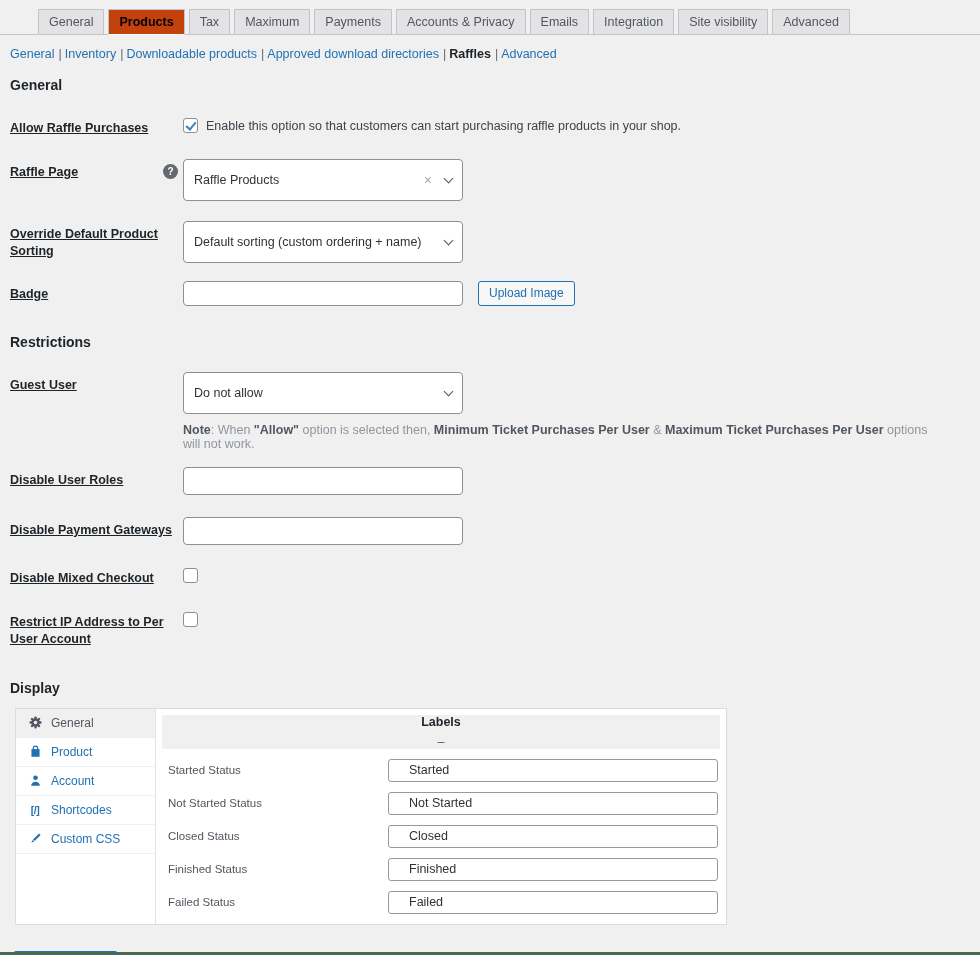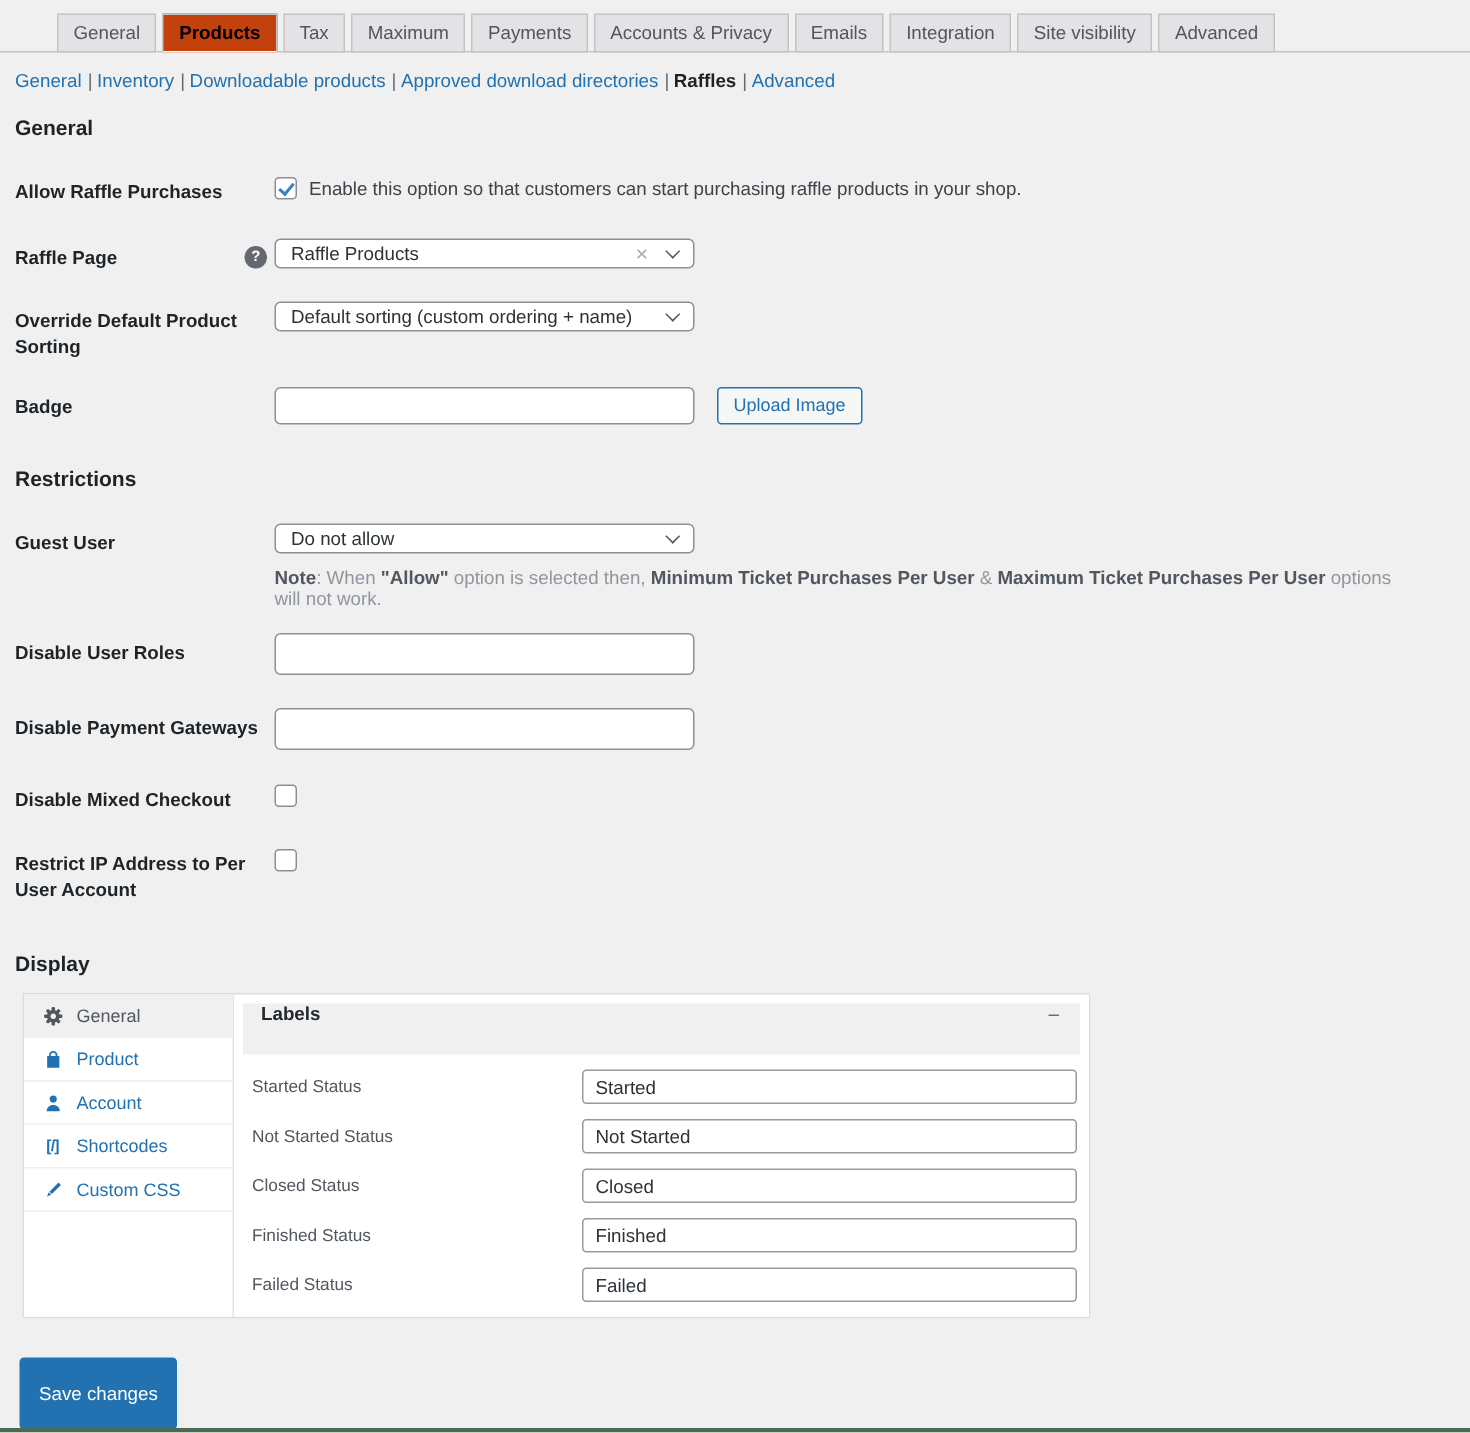--- a/index.html
+++ b/index.html
@@ -23,29 +23,29 @@
   
   .subnav { padding:12px 10px 0 10px; font-size:12.5px; color:#646970; }
   .subnav a { color:#2271b1; text-decoration:none; cursor:pointer; }
   .subnav .current { color:#1d2327; font-weight:bold; }
   .subnav .sep { color:#646970; margin:0 3px 0 4px; }
   
   h2.section { font-size:14px; font-weight:bold; color:#1d2327; margin:16px 0 0 10px; }
   h2.mt { margin-top:28px; }
   
   .row { display:flex; margin-left:10px; }
-  .row .lbl { width:173px; flex-shrink:0; font-weight:bold; color:#1d2327; font-size:12.5px; line-height:1.35; padding-top:5px; }
+  .row .lbl { width:173px; flex-shrink:0; font-weight:bold; color:#1d2327; font-size:12.5px; line-height:1.35; padding-top:5px;text-decoration:underline; }
   .ctrl { position:relative; display:flex; align-items:flex-start; }
   .ctrl-col { position:relative; }
   
   .cb { width:15px; height:15px; background:#fff; border:1px solid #8c8f94; border-radius:3px; position:relative; margin-top:3px; cursor:pointer; flex-shrink:0; }
   .cb.checked::after { content:""; position:absolute; left:4px; top:0.5px; width:4px; height:8px; border:solid #3582c4; border-width:0 2px 2px 0; transform:rotate(40deg); }
   .cb-text { margin:4px 0 0 8px; color:#3c434a; font-size:12.5px; }
   
-  .sel { width:280px; height:20px; background:#fff; border:1px solid #8c8f94; border-radius:4px;
+  .sel { width:280px; height:42px; background:#fff; border:1px solid #8c8f94; border-radius:4px;
          display:flex; align-items:center; padding:0 10px; color:#2c3338; font-size:12.5px; cursor:pointer; }
   .sel .val { flex:1; white-space:nowrap; overflow:hidden; }
   .chev { width:7px; height:7px; border-right:1.6px solid #50575e; border-bottom:1.6px solid #50575e; transform:rotate(45deg); margin-top:-3px; flex-shrink:0; }
   .clear { color:#a7aaad; margin-right:13px; font-size:14px; line-height:1; cursor:pointer; }
   
   .text-input { width:280px; height:25px; border:1px solid #8c8f94; border-radius:4px; background:#fff; padding:0 8px; font:inherit; font-size:12.5px; color:#2c3338; }
   .ms-input { height:28px; }
   .help { position:absolute; left:-20px; top:5px; width:15px; height:15px; border-radius:50%; background:#646970; color:#fff;
           font-size:10px; font-weight:bold; display:flex; align-items:center; justify-content:center; cursor:pointer; }
   .btn-secondary { margin-left:15px; height:25px; padding:0 10px; background:#f6f7f7; border:1px solid #2271b1; border-radius:3px;
@@ -54,26 +54,26 @@
   .note b { color:#50575e; }
   
   .dpanel { display:flex; width:712px; margin:12px 0 0 15px; background:#fff; border:1px solid #dcdcde; }
   .dside { width:140px; flex-shrink:0; border-right:1px solid #e2e4e7; }
   .ditem { display:flex; align-items:center; gap:9px; height:29px; padding-left:12px; border-bottom:1px solid #eef0f1;
            color:#2271b1; font-size:12px; cursor:pointer; }
   .ditem.active { background:#f0f0f1; color:#50575e; }
   .ditem .icn { width:14px; display:flex; justify-content:center; flex-shrink:0; }
   .shortcode-glyph { font-weight:bold; font-size:10.5px; letter-spacing:-0.5px; }
   .dcontent { flex:1; padding:6px 6px 10px 6px; }
-  .lhead { height:34px; background:#f0f0f1; display:flex; justify-content:space-between;
-           padding:0 12px; font-weight:bold; color:#23282d; font-size:12.5px; }
+  .lhead { height:34px; background:#f0f0f1; display:flex; align-items:center; justify-content:space-between;
+           padding:0 12px; font-weight:bold; color:#23282d; font-size:12.5px;flex-direction:column; }
   .collapse-btn { font-weight:normal; color:#50575e; cursor:pointer; padding:0 2px; }
   .lrow { display:flex; align-items:center; margin:10px 2px 0 6px;gap:28px; }
   .lrow .llbl { width:192px; flex-shrink:0; font-size:11.5px; color:#50575e; }
-  .lrow input { width:330px; height:23px; border:1px solid #999; border-radius:3px; padding:0 8px; font:inherit; font-size:12.5px; color:#2c3338; background:#fff; }
+  .lrow input { width:330px; height:23px; border:1px solid #999; border-radius:3px; padding:0 20px; font:inherit; font-size:12.5px; color:#2c3338; background:#fff; }
   
   .btn-primary { display:inline-block; margin:26px 0 0 13px; padding:16px 12px; background:#2271b1; border:1px solid #2271b1;
                  border-radius:3px; color:#fff; font:inherit; font-size:12.5px; cursor:pointer; }
   .footer-bar { position:absolute; left:0; right:0; bottom:0; height:3px; background:#4a6b52; }
 </style>
 </head>
 <body>
 
 
 

